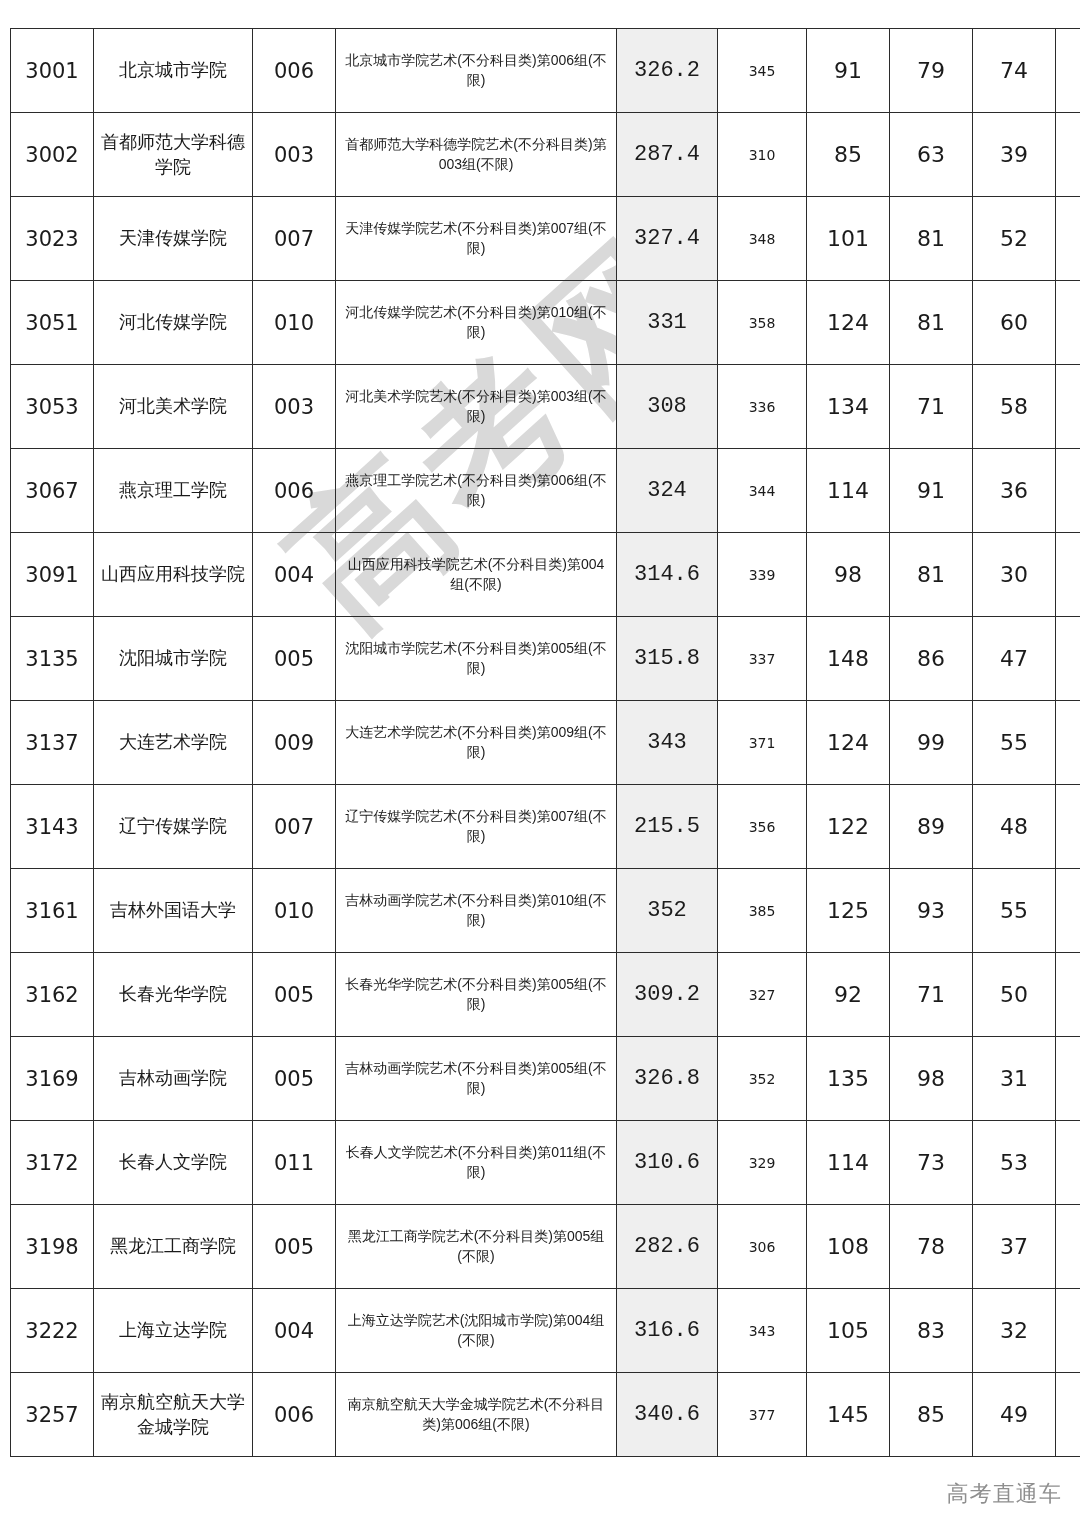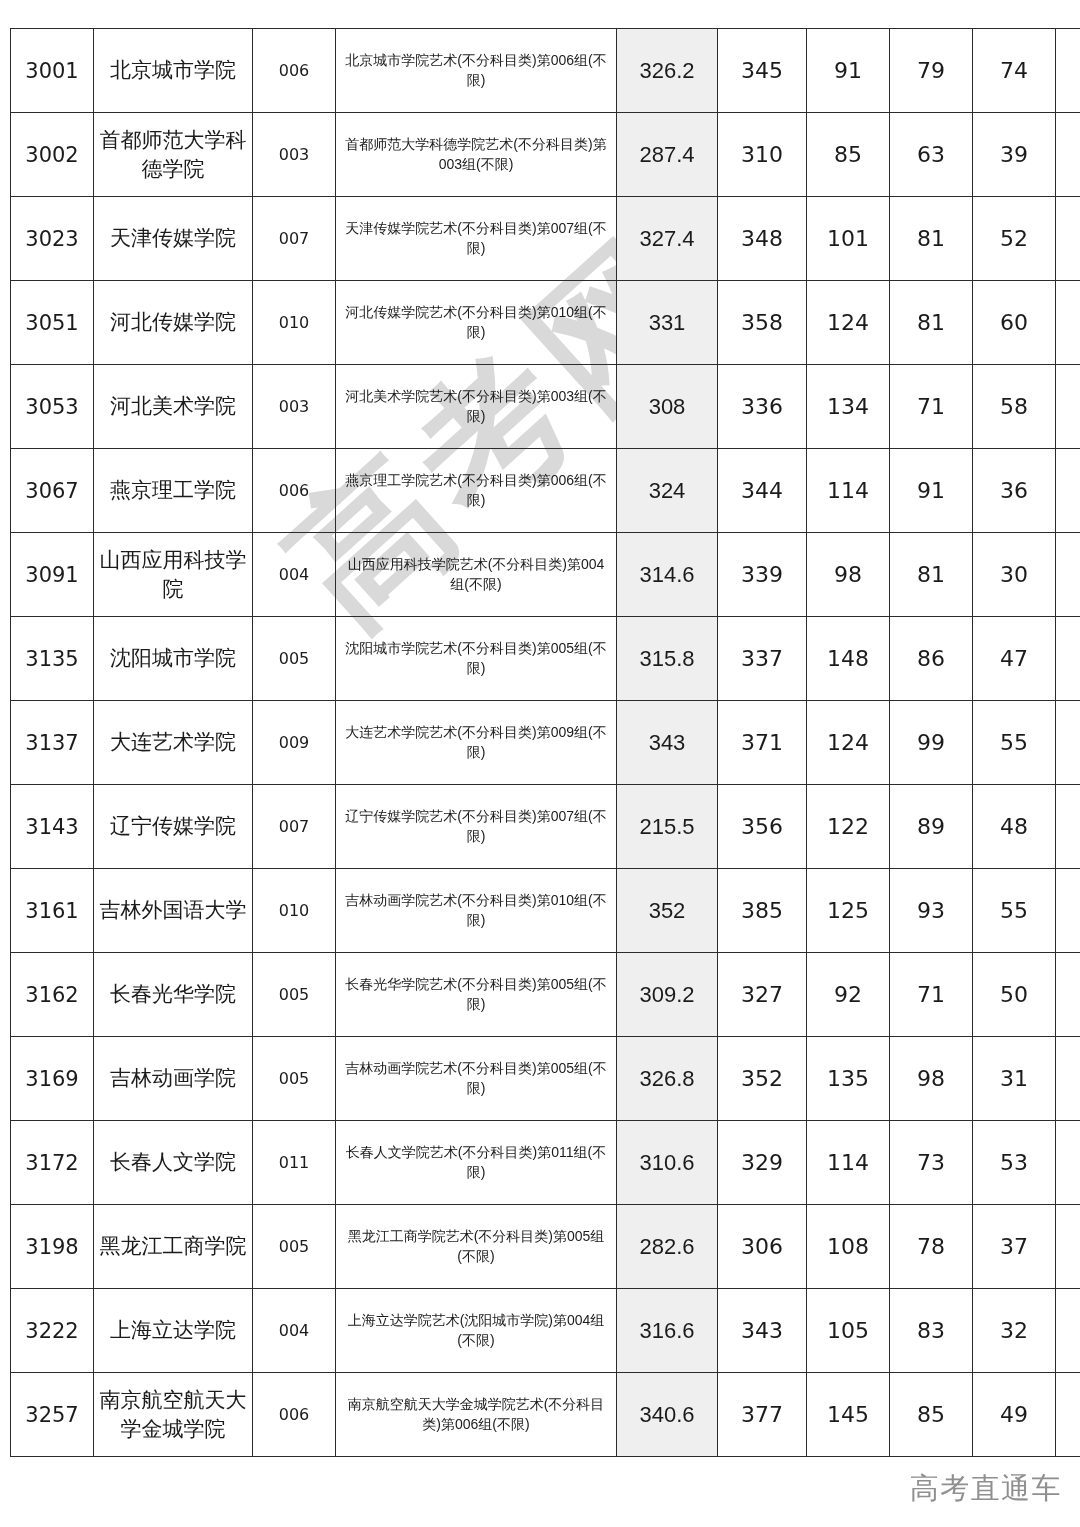--- a/index.html
+++ b/index.html
@@ -36,21 +36,21 @@
     left: 250px;
     top: 520px;
     font-size: 150px;
     transform: rotate(-42deg);
     transform-origin: left top;
   }
   .wm-corner {
     position: absolute;
     right: 18px;
     bottom: 18px;
-    font-size: 29px;
+    font-size: 22px;
     font-family: "DejaVu Sans", sans-serif;
     color: #8f8f8f;
     letter-spacing: 0.05em;
     user-select: none;
   }
 
   
   #score-table-wrap {
     position: absolute;
     left: 10px;
@@ -65,27 +65,27 @@
     background: transparent;
   }
   table.score-table td {
     border: 1.6px solid #2b2b2b;
     text-align: center;
     vertical-align: middle;
     padding: 4px 5px;
     background: transparent;
   }
   .c-code      { width: 72px;  font-size: 21px; font-family: "DejaVu Sans", sans-serif; }
-  .c-school    { width: 148px; font-size: 21px; line-height: 1.35; margin-top: 20px; }
-  .c-group     { width: 72px;  font-size: 16px; font-family: "DejaVu Sans", sans-serif; }
+  .c-school    { width: 148px; font-size: 18px; line-height: 1.35; margin-top: 20px; }
+  .c-group     { width: 72px;  font-size: 21px; font-family: "DejaVu Sans", sans-serif; }
   .c-name      { width: 270px; font-size: 14px; line-height: 1.38; }
-  .c-primary   { width: 90px;  font-size: 22px; font-family: Liberation Sans, sans-serif;
+  .c-primary   { width: 90px;  font-size: 22px; font-family: Liberation Mono, monospace;
                  background: #efefef !important; margin-top: 11px; }
   .c-num       { width: 72px;  font-size: 22px; font-family: "DejaVu Sans", sans-serif; }
-  .c-num-wide  { width: 78px;  font-size: 22px; font-family: "DejaVu Sans", sans-serif; }
+  .c-num-wide  { width: 78px;  font-size: 14px; font-family: "DejaVu Sans", sans-serif; }
 
   tr.data-row { height: 84px; }
 </style>
 </head>
 <body>
 
 <div id="watermark-layer">
   <div class="wm-diagonal wm-diag-1">高考网</div>
   <div class="wm-corner">高考直通车</div>
 </div>

